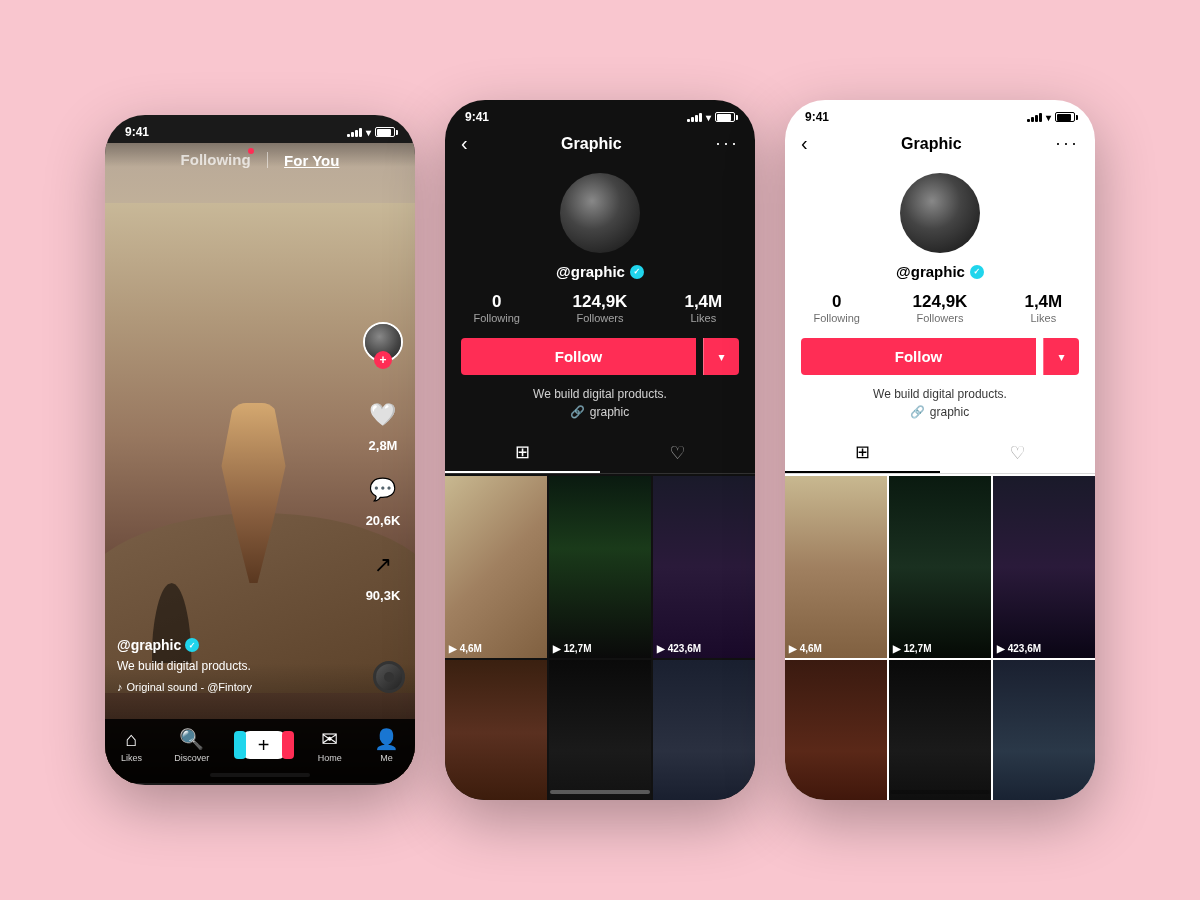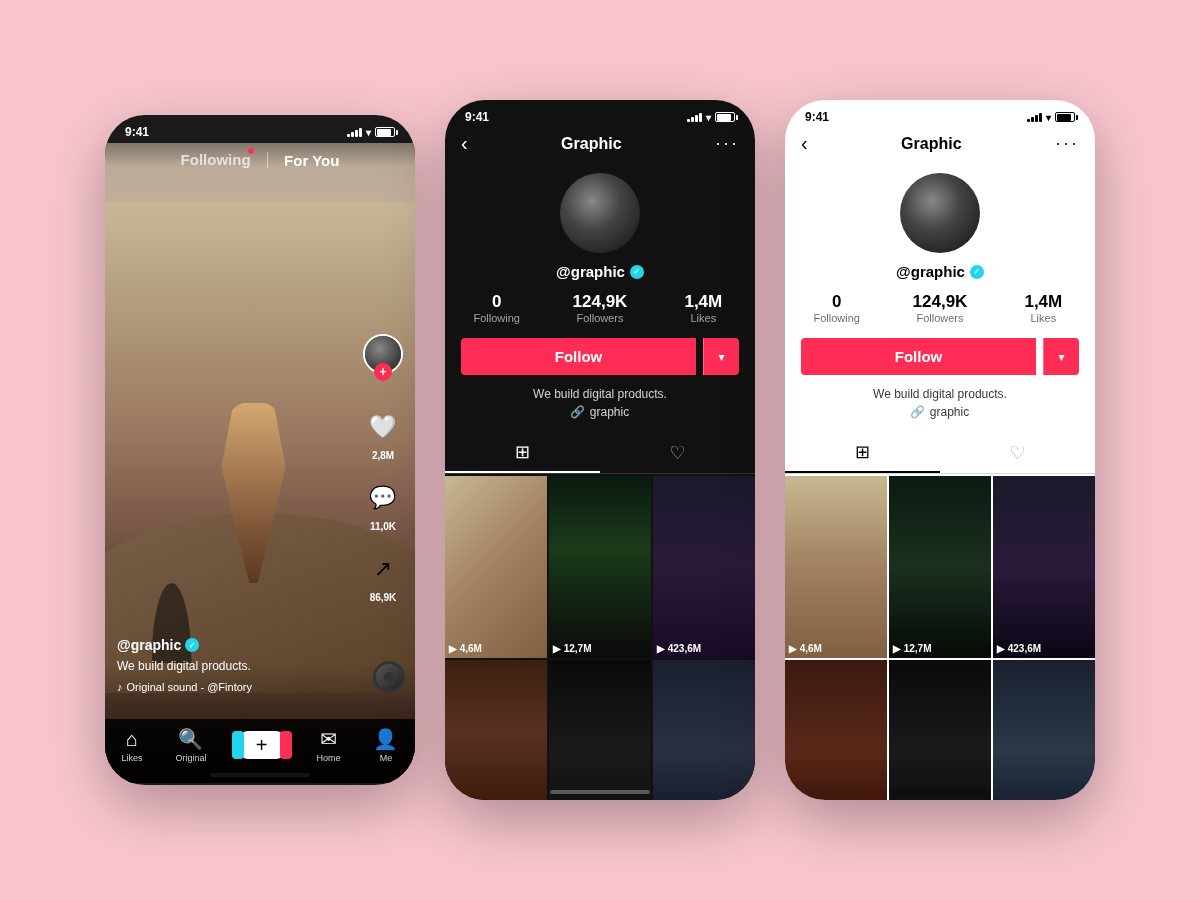--- a/index.html
+++ b/index.html
@@ -143,20 +143,21 @@
       gap: 16px;
       z-index: 10;
     }
     .feed-tab {
       font-size: 15px;
       font-weight: 600;
       color: rgba(255,255,255,0.7);
     }
     .feed-tab.active {
       color: #fff;
+      text-decoration: underline;
     }
     .feed-divider {
       width: 1.5px;
       height: 16px;
       background: rgba(255,255,255,0.5);
     }
     .notif-dot {
       width: 6px;
       height: 6px;
       background: #ff2d55;
@@ -212,21 +213,21 @@
     }
     .action-icon {
       width: 38px;
       height: 38px;
       display: flex;
       align-items: center;
       justify-content: center;
       font-size: 22px;
     }
     .action-count {
-      font-size: 10px;
+      font-size: 13px;
       color: #fff;
       font-weight: 600;
     }
 
     
     .video-info {
       position: absolute;
       bottom: 90px;
       left: 12px;
       right: 60px;
@@ -631,25 +632,25 @@
             <div style="width:100%;height:100%;background:radial-gradient(circle at 40% 35%,#888 0%,#444 60%,#222 100%);border-radius:50%;"></div>
             <div class="avatar-plus">+</div>
           </div>
         </div>
         <div class="action-item" style="margin-top:16px;">
           <div class="action-icon">🤍</div>
           <span class="action-count">2,8M</span>
         </div>
         <div class="action-item">
           <div class="action-icon">💬</div>
-          <span class="action-count">11,0K</span>
+          <span class="action-count">20,6K</span>
         </div>
         <div class="action-item">
           <div class="action-icon">↗</div>
-          <span class="action-count">86,9K</span>
+          <span class="action-count">90,3K</span>
         </div>
       </div>
 
       <div class="video-info">
         <div class="video-username">
           <span>@graphic</span>
           <div class="verified-badge">✓</div>
         </div>
         <div class="video-desc">We build digital products.</div>
         <div class="video-sound">
@@ -661,21 +662,21 @@
         </div>
       </div>
 
       <div class="bottom-nav">
         <div class="nav-item">
           <span class="nav-icon">⌂</span>
           <span class="nav-label">Likes</span>
         </div>
         <div class="nav-item">
           <span class="nav-icon">🔍</span>
-          <span class="nav-label">Original</span>
+          <span class="nav-label">Discover</span>
         </div>
         <div class="nav-item">
           <div class="nav-plus">+</div>
         </div>
         <div class="nav-item">
           <span class="nav-icon">✉</span>
           <span class="nav-label">Home</span>
         </div>
         <div class="nav-item">
           <span class="nav-icon">👤</span>

